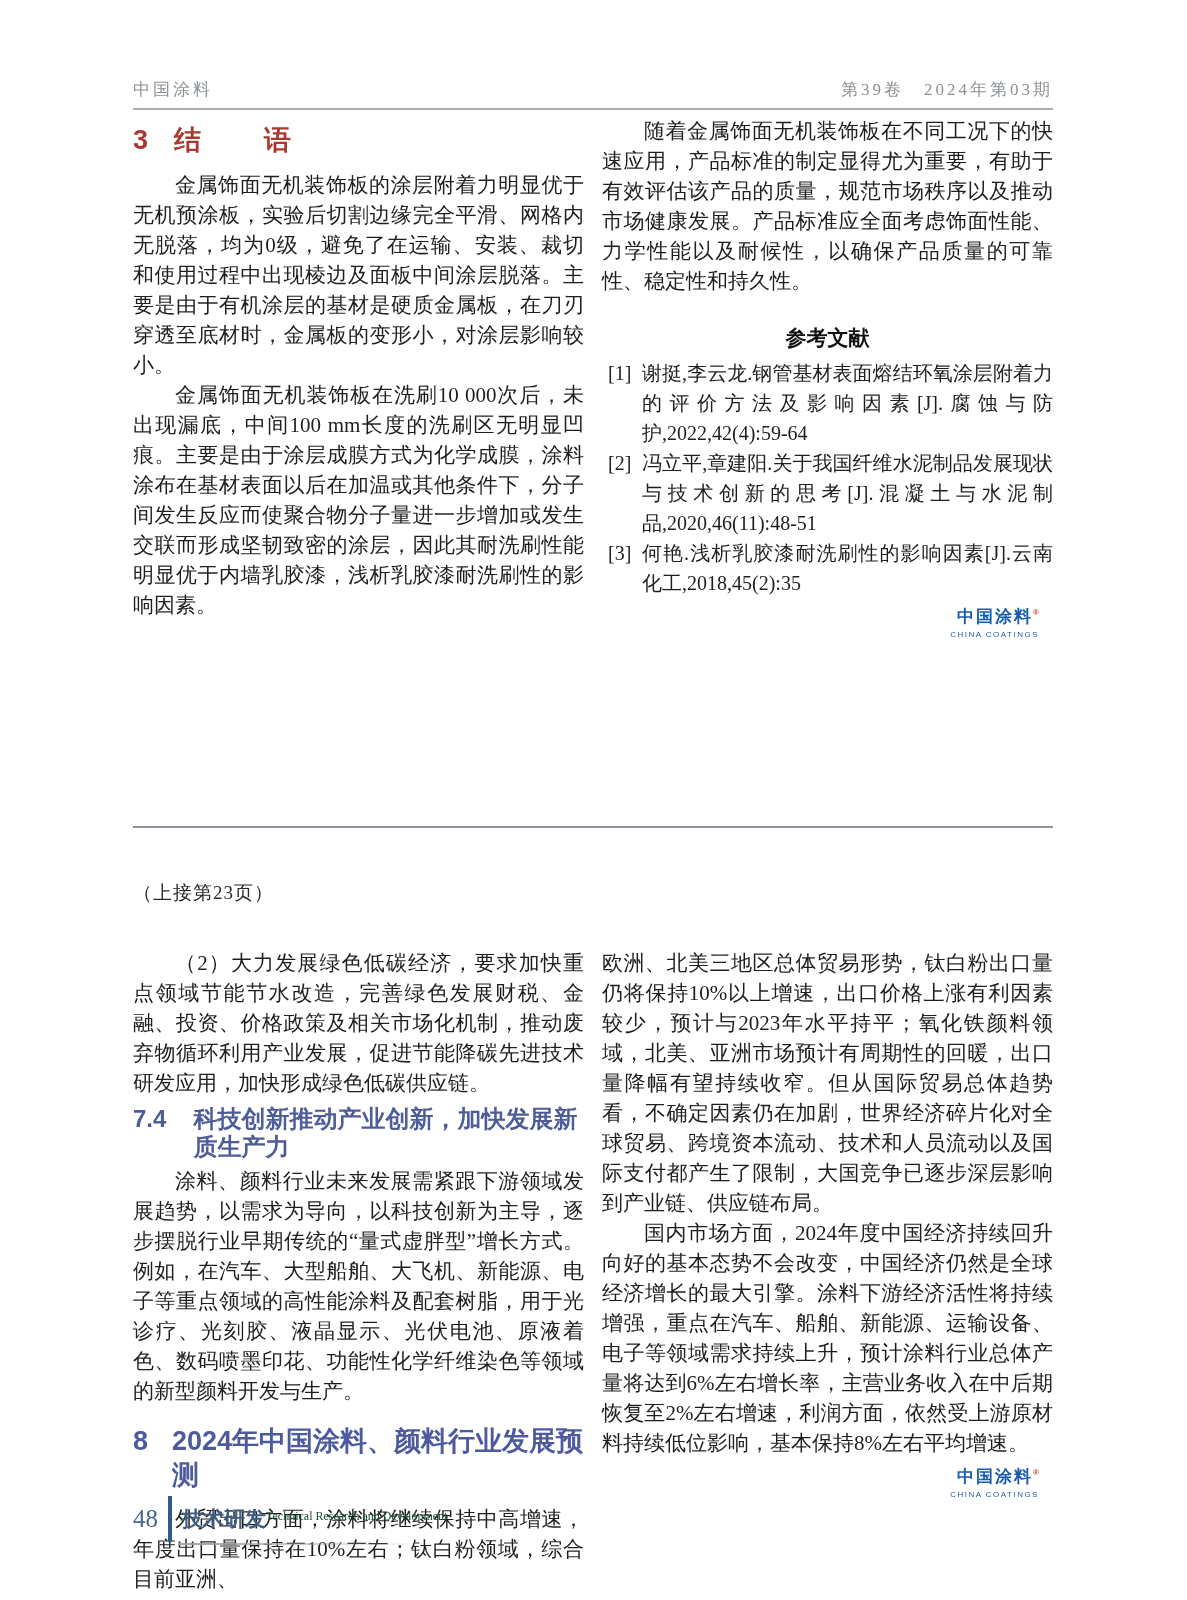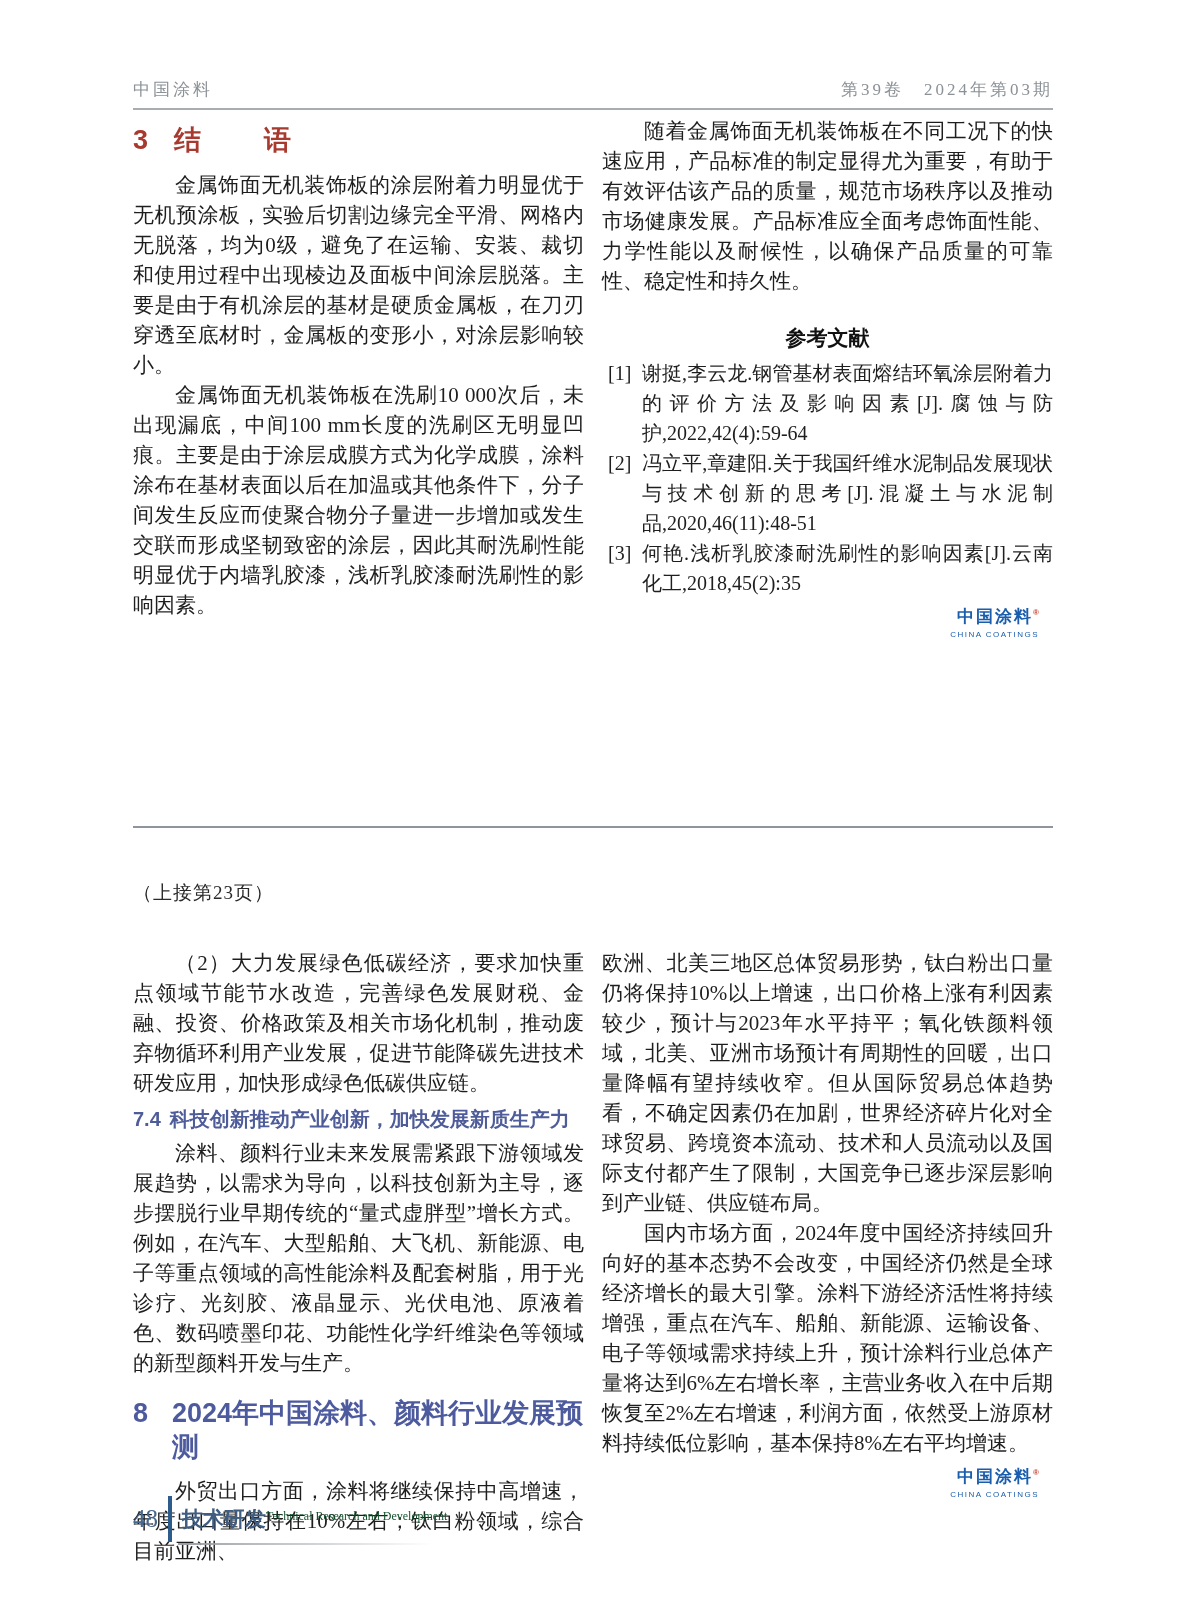--- a/index.html
+++ b/index.html
@@ -29,23 +29,23 @@
   }
   
   .h-sec3{
     display:flex;align-items:baseline;gap:26px;
     font-family:"Liberation Sans","DejaVu Sans",sans-serif;
     font-weight:bold;font-size:27px;color:#a8392e;
     margin:6px 0 12px 0;
   }
   .h-sec3 .h-title{letter-spacing:18px;}
   .h-74{
-    display:flex;align-items:baseline;gap:9px;
+    display:flex;align-items:baseline;gap:27px;
     font-family:"Liberation Sans","DejaVu Sans",sans-serif;
-    font-weight:bold;font-size:20px;color:#4e5c99;
+    font-weight:bold;font-size:24px;color:#4e5c99;
     margin:7px 0 5px 0;line-height:28px;
   }
   .h-8{
     display:flex;align-items:baseline;gap:24px;
     font-family:"Liberation Sans","DejaVu Sans",sans-serif;
     font-weight:bold;font-size:27px;color:#4d5b9e;
     margin:18px 0 12px 0;line-height:34px;
   }
   
   .refs-title{

